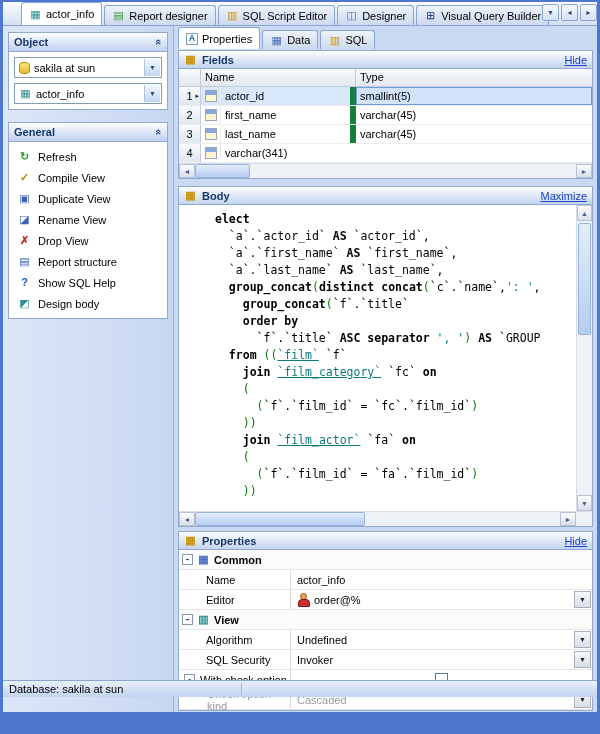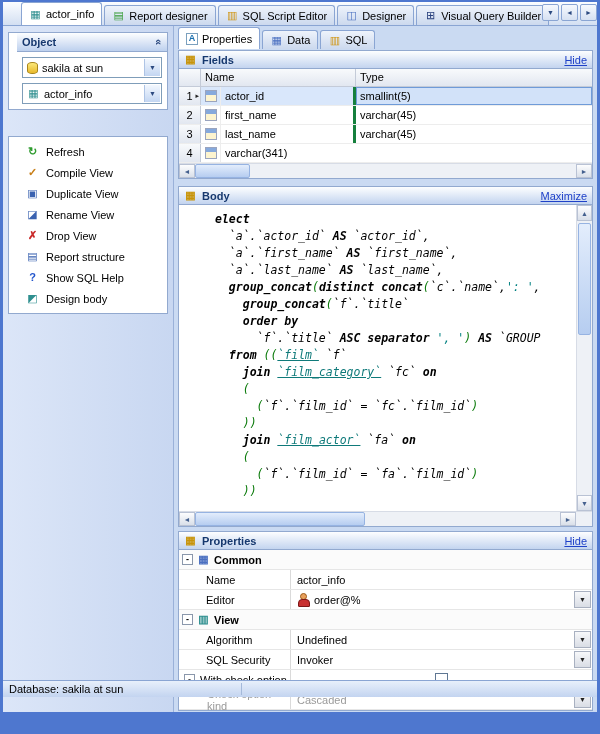--- a/index.html
+++ b/index.html
@@ -21,21 +21,21 @@
   .css-field{width:12px;height:12px;border:1px solid #9aa4be;background:linear-gradient(#86a9dc 0 4px,#fdf4cf 4px);}
   .css-user{position:relative;width:12px;height:13px;}
   .css-user::before{content:"";position:absolute;left:3px;top:0;width:5px;height:5px;border-radius:50%;background:#e8a05c;border:1px solid #9c5a18;}
   .css-user::after{content:"";position:absolute;left:1px;top:6px;width:10px;height:6px;border-radius:4px 4px 1px 1px;background:#c83030;border:1px solid #7c1818;}
   .css-key{position:relative;width:13px;height:13px;}
   .css-key::before{content:"";position:absolute;left:0;top:2px;width:7px;height:7px;border:2px solid #c89a20;border-radius:50%;}
   .css-key::after{content:"";position:absolute;left:7px;top:6px;width:6px;height:2px;background:#c89a20;}
 
   
   .sidebar{position:absolute;left:3px;top:26px;width:171px;height:686px;background:linear-gradient(90deg,#dce6f8,#c8d7f1);border-right:1px solid #9ab1d9;padding:6px 5px;}
-  .panel{border:1px solid #92a9cf;background:#fff;margin-bottom:26px;padding-left:8px;}
+  .panel{border:1px solid #92a9cf;background:#fff;margin-bottom:12px;}
   .panel-header{height:19px;display:flex;align-items:center;gap:4px;padding:0 5px;background:linear-gradient(#fdfeff,#bdd0ee);border-bottom:1px solid #92a9cf;font-weight:bold;color:#16386e;}
   .chev{margin-left:auto;transform:rotate(90deg);font-size:11px;color:#2c4a80;font-weight:bold;cursor:pointer;}
   .panel-body{padding:5px;}
   .combo{position:relative;height:21px;border:1px solid #7f9db9;display:flex;align-items:center;gap:4px;padding:0 20px 0 4px;margin-bottom:5px;background:#fff;white-space:nowrap;}
   .combo:last-child{margin-bottom:0;}
   .combo-btn{position:absolute;right:1px;top:1px;bottom:1px;width:16px;display:flex;align-items:center;justify-content:center;font-size:7px;color:#2c4a80;background:linear-gradient(#f2f7fe,#c3d6f2);border-left:1px solid #aec4e5;}
   .menu{padding:4px 2px;}
   .menu-item{height:21px;display:flex;align-items:center;gap:7px;padding-left:7px;cursor:default;}
 
   
@@ -54,40 +54,40 @@
   
   .fgrid-header{display:flex;height:18px;background:linear-gradient(#f8fafc,#e2e7f0);border-bottom:1px solid #c4cbd8;}
   .fh{border-right:1px solid #c4cbd8;padding:2px 4px;}
   .fh-num{width:22px;}
   .fh-name{width:155px;}
   .fh-type{flex:1;border-right:none;}
   .frow{display:flex;height:19px;align-items:stretch;border-bottom:1px solid #ededed;}
   .c-num{width:22px;background:linear-gradient(#f8fafc,#e2e7f0);border-right:1px solid #c4cbd8;display:flex;align-items:center;justify-content:center;position:relative;}
   .rowmark{position:absolute;right:1px;font-size:7px;color:#222;}
   .c-ic{width:20px;display:flex;align-items:center;justify-content:center;border-right:1px solid #ededed;}
-  .c-name{width:135px;display:flex;align-items:center;padding-left:4px;border-right:3px solid #15803d;text-align:right;}
+  .c-name{width:135px;display:flex;align-items:center;padding-left:4px;border-right:6px solid #15803d;text-align:right;}
   .c-type{flex:1;display:flex;align-items:center;padding-left:4px;}
   .frow.sel .c-ic,.frow.sel .c-name{background:#d9e7fb;}
   .frow.sel .c-type{background:#d2e2f9;outline:1px solid #6f9bd8;outline-offset:-1px;}
 
   
   .hscroll{height:15px;background:#eef1f6;border-top:1px solid #d7dce6;display:flex;align-items:stretch;}
   .sb-btn{width:16px;flex:none;display:flex;align-items:center;justify-content:center;font-size:7px;color:#44608e;background:linear-gradient(#fdfdfe,#d9dfe9);border:1px solid #b9c2d4;}
   .sb-thumb{background:linear-gradient(#e3edfc,#b6cdf0);border:1px solid #96b3e2;border-radius:2px;flex:none;}
   .sb-right{margin-left:auto;}
   .sb-corner{width:16px;flex:none;background:#eef1f6;}
   .vscroll{position:absolute;right:0;top:0;bottom:0;width:16px;background:#eef1f6;border-left:1px solid #d7dce6;}
   .vscroll .sb-btn{position:absolute;left:0;width:15px;height:16px;}
   .vscroll .v-up{top:0;}
   .vscroll .v-down{bottom:0;}
   .vscroll .sb-thumb{position:absolute;left:1px;right:1px;top:18px;height:112px;}
 
   
   .codewrap{position:relative;height:306px;overflow:hidden;}
-  .code{position:absolute;left:0;top:0;right:16px;bottom:0;padding:6px 0 0 36px;font-family:"DejaVu Sans Mono",monospace;font-size:11.5px;line-height:17px;white-space:pre;font-style:italic;}
+  .code{position:absolute;left:0;top:0;right:16px;bottom:0;padding:6px 0 0 36px;font-family:"DejaVu Sans Mono",monospace;font-size:11.5px;line-height:17px;white-space:pre;}
   .sg-k{font-weight:bold;}
   .sg-s{color:#008080;}
   .sg-t{color:#0f7a7a;text-decoration:underline;cursor:pointer;}
   .sg-g{color:#0a7a0a;}
 
   
   .pgrid{background:#fff;}
   .prow{display:flex;height:20px;border-bottom:1px solid #e6e6e6;position:relative;align-items:center;}
   .prow.group{font-weight:bold;background:#fbfbfb;gap:4px;padding-left:3px;}
   .expbox{width:11px;height:11px;border:1px solid #8a97ab;background:#fff;display:inline-flex;align-items:center;justify-content:center;font-size:9px;line-height:1;flex:none;cursor:pointer;}
@@ -150,20 +150,24 @@
         <span class="combo-btn">▼</span>
       </div>
       <div class="combo">
         <span class="ic" style="color: rgb(46, 143, 143);">▦</span>
         <span>actor_info</span>
         <span class="combo-btn">▼</span>
       </div>
     </div>
   </div>
   <div class="panel">
+    <div class="panel-header">
+      <span>General</span>
+      <span class="chev">«</span>
+    </div>
     <div class="menu" id="general-items">
         <div class="menu-item">
           <span class="ic" style="color: rgb(47, 155, 47); font-weight: bold;">↻</span>
           <span>Refresh</span>
         </div>
         <div class="menu-item">
           <span class="ic" style="color: rgb(200, 127, 24); font-weight: bold;">✓</span>
           <span>Compile View</span>
         </div>
         <div class="menu-item">

